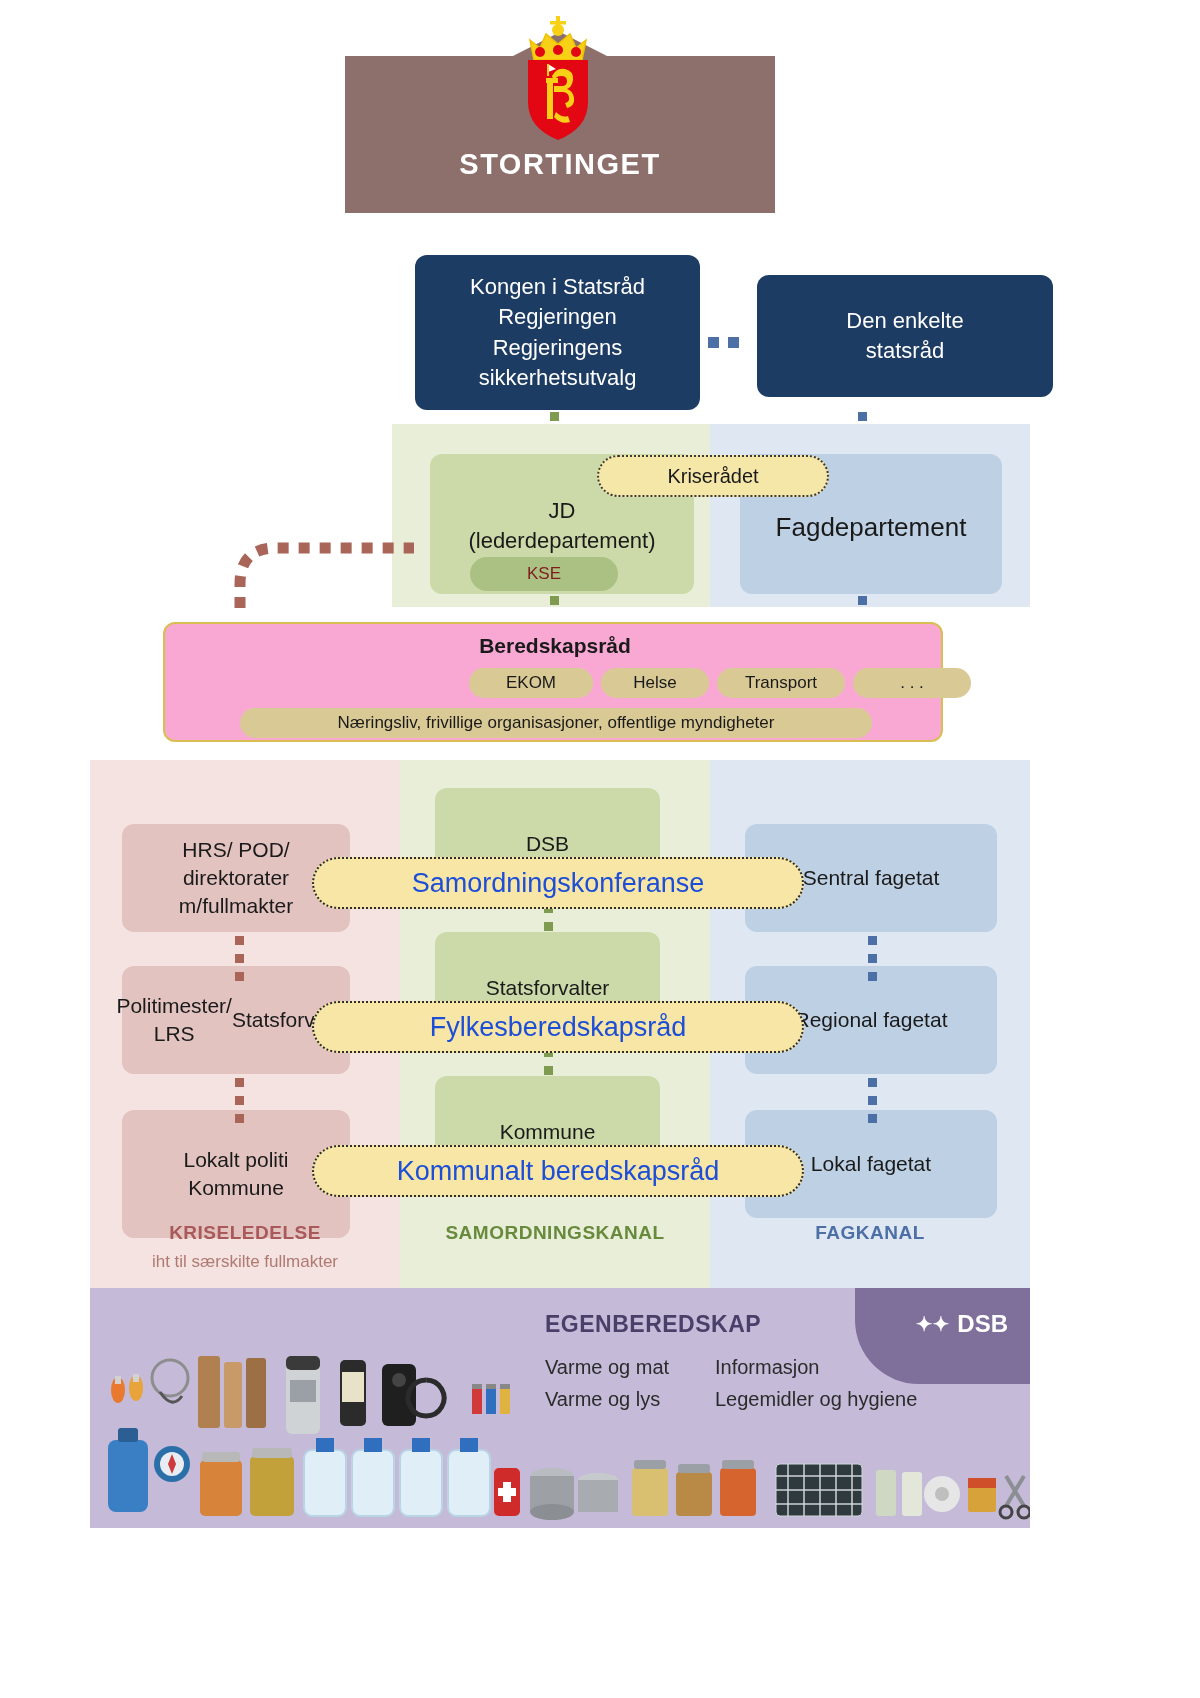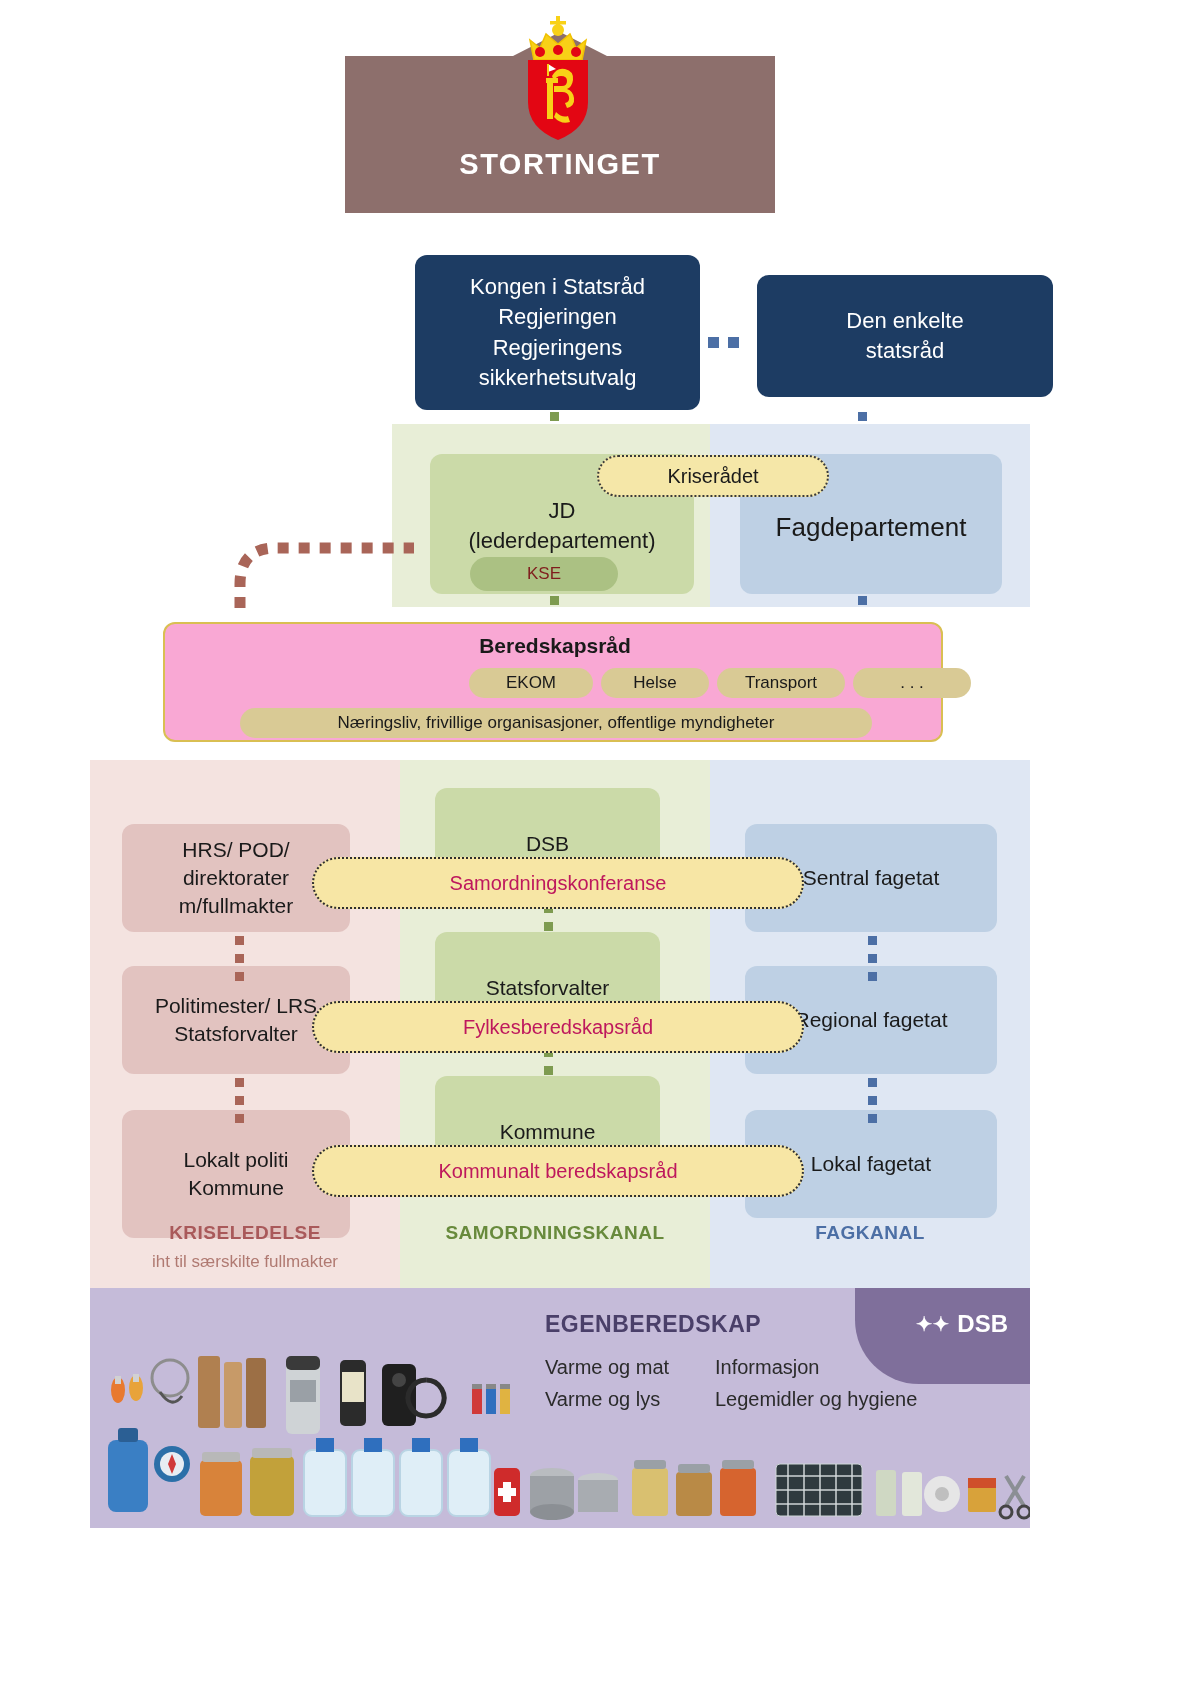--- a/index.html
+++ b/index.html
@@ -116,21 +116,21 @@
   .card { position:absolute; border-radius:12px; display:flex;
           align-items:center; justify-content:center; text-align:center;
           font-size:21px; color:#1a1a1a; line-height:1.32; }
   .card-red   { background:#e2c3c0; }
   .card-green { background:#cbdaa8; }
   .card-blue  { background:#bed0e4; }
 
   .oval {
     position:absolute; background:#f7e6a5; border:2.5px dotted #2e2e2e;
     border-radius:26px; display:flex; align-items:center; justify-content:center;
-    font-size:20px; color:#be185d; z-index:6;
+    font-size:27px; color:#1d4ed8; z-index:6;
   }
 
   .ch-label { position:absolute; text-align:center; font-size:19px; font-weight:bold; letter-spacing:0.5px; }
   .ch-sub { position:absolute; text-align:center; font-size:17px; }
 
   
   #egen { position:absolute; left:90px; top:1288px; width:940px; height:240px;
           background:#c5bbd9; }
   #egen-darkcorner {
     position:absolute; right:0; top:0; width:175px; height:96px;
@@ -272,21 +272,21 @@
   </div>
   <div class="card card-green" style="left:345px; top:316px; width:225px; height:112px;">
     <span>Kommune</span>
   </div>
 
   <div class="card card-red" style="left:32px; top:64px; width:228px; height:108px; flex-direction:column;">
     <span>HRS/ POD/</span>
     <span>direktorater</span>
     <span>m/fullmakter</span>
   </div>
-  <div class="card card-red" style="left:32px; top:206px; width:228px; height:108px; flex-direction:column;">
+  <div class="card card-red" style="left:32px; top:206px; width:228px; height:108px; flex-direction:row;">
     <span>Politimester/ LRS</span>
     <span>Statsforvalter</span>
   </div>
   <div class="card card-red" style="left:32px; top:350px; width:228px; height:128px; flex-direction:column;">
     <span>Lokalt politi</span>
     <span>Kommune</span>
   </div>
 
   <div class="card card-blue" style="left:655px; top:64px; width:252px; height:108px;">
     <span>Sentral fagetat</span>

